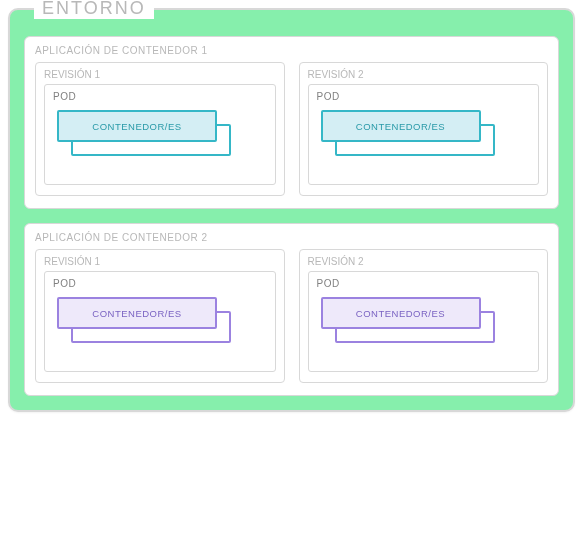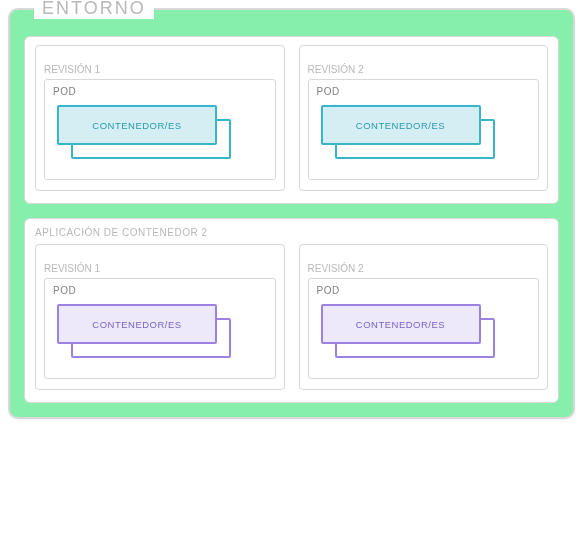--- a/index.html
+++ b/index.html
@@ -50,42 +50,41 @@
   .revision {
     flex: 1;
     border: 1px solid #d8d8d8;
     border-radius: 4px;
     padding: 6px 8px 10px 8px;
   }
   .rev-title {
     font-size: 10px;
     color: #b8b8b8;
     margin-bottom: 4px;
-    margin-top: 12px;
   }
   .pod {
     border: 1px solid #d8d8d8;
     border-radius: 3px;
     padding: 6px 8px 10px 8px;
   }
   .pod-title {
     font-size: 10px;
     font-weight: normal;
     color: #808080;
     letter-spacing: 0.5px;
     margin-bottom: 8px;
   }
   .container-stack {
     position: relative;
     height: 64px;
   }
   .card {
     position: absolute;
     width: 160px;
-    height: 40px;
+    height: 32px;
     border-width: 2px;
     border-style: solid;
     border-radius: 2px;
     display: flex;
     align-items: center;
     justify-content: center;
   }
   .card.back {
     left: 18px;
     top: 14px;
@@ -107,20 +106,21 @@
   .teal .card-label { color: #2a9aa8; }
   .purple .card-label { color: #7a63c2; }
 </style>
 </head>
 <body>
 
 <div class="environment">
   <div class="env-title">ENTORNO</div>
 
   <div class="app">
+    <div class="app-title">APLICACIÓN DE CONTENEDOR 1</div>
     <div class="revisions">
       <div class="revision">
         <div class="rev-title">REVISIÓN 1</div>
         <div class="pod">
           <div class="pod-title">POD</div>
           <div class="container-stack teal">
             <div class="card back"></div>
             <div class="card front">
               <span class="card-label">CONTENEDOR/ES</span>
             </div>

